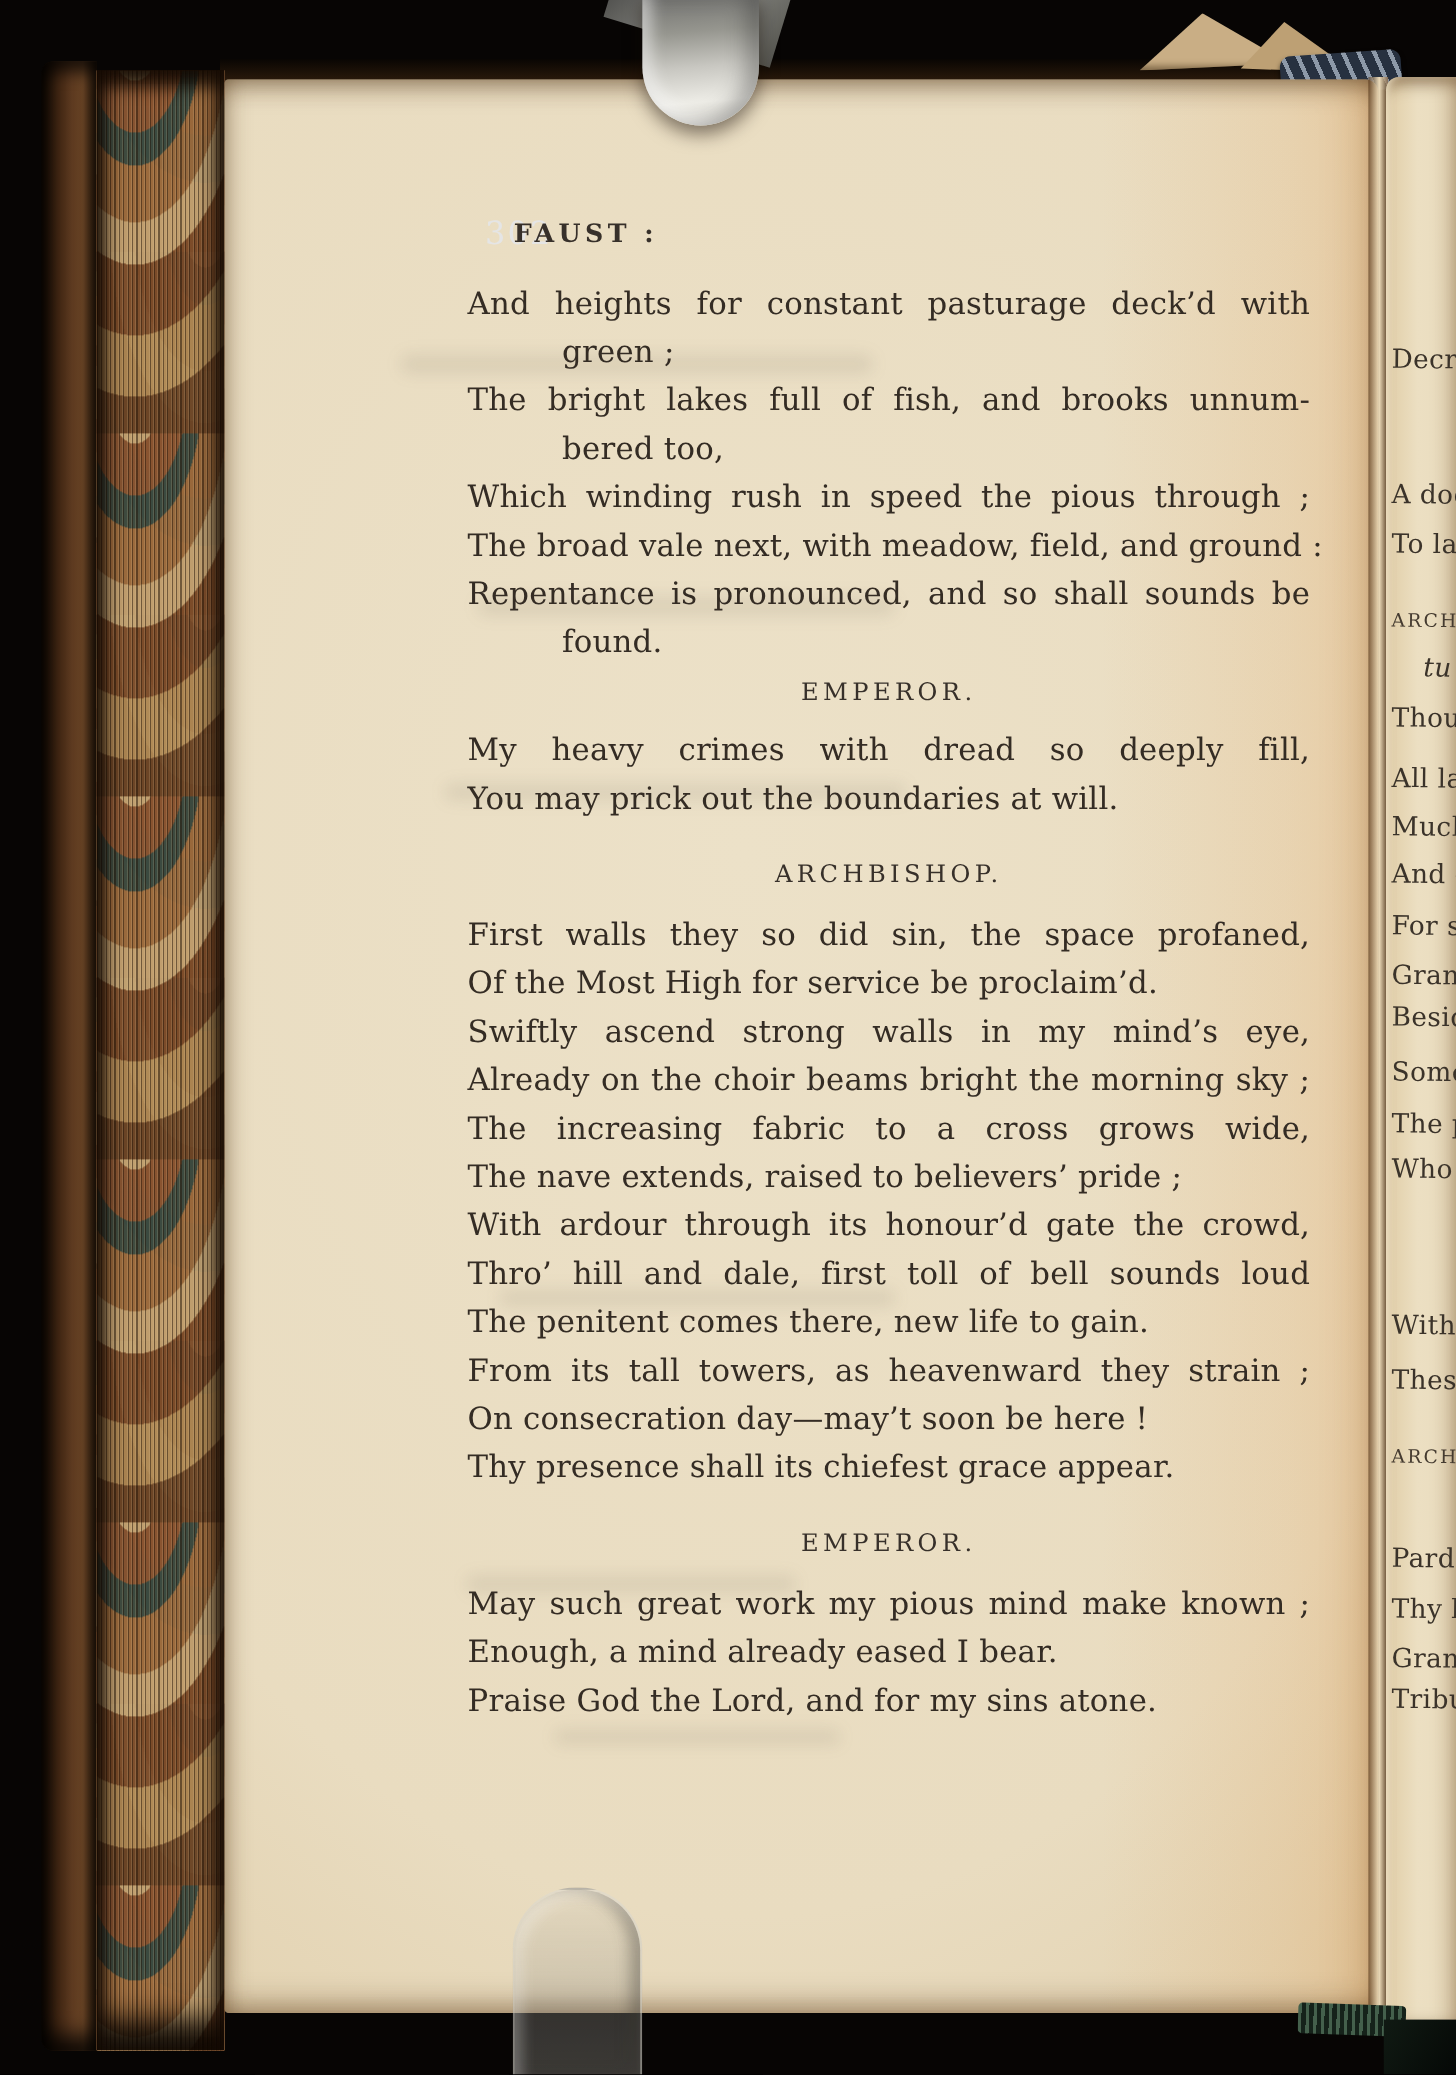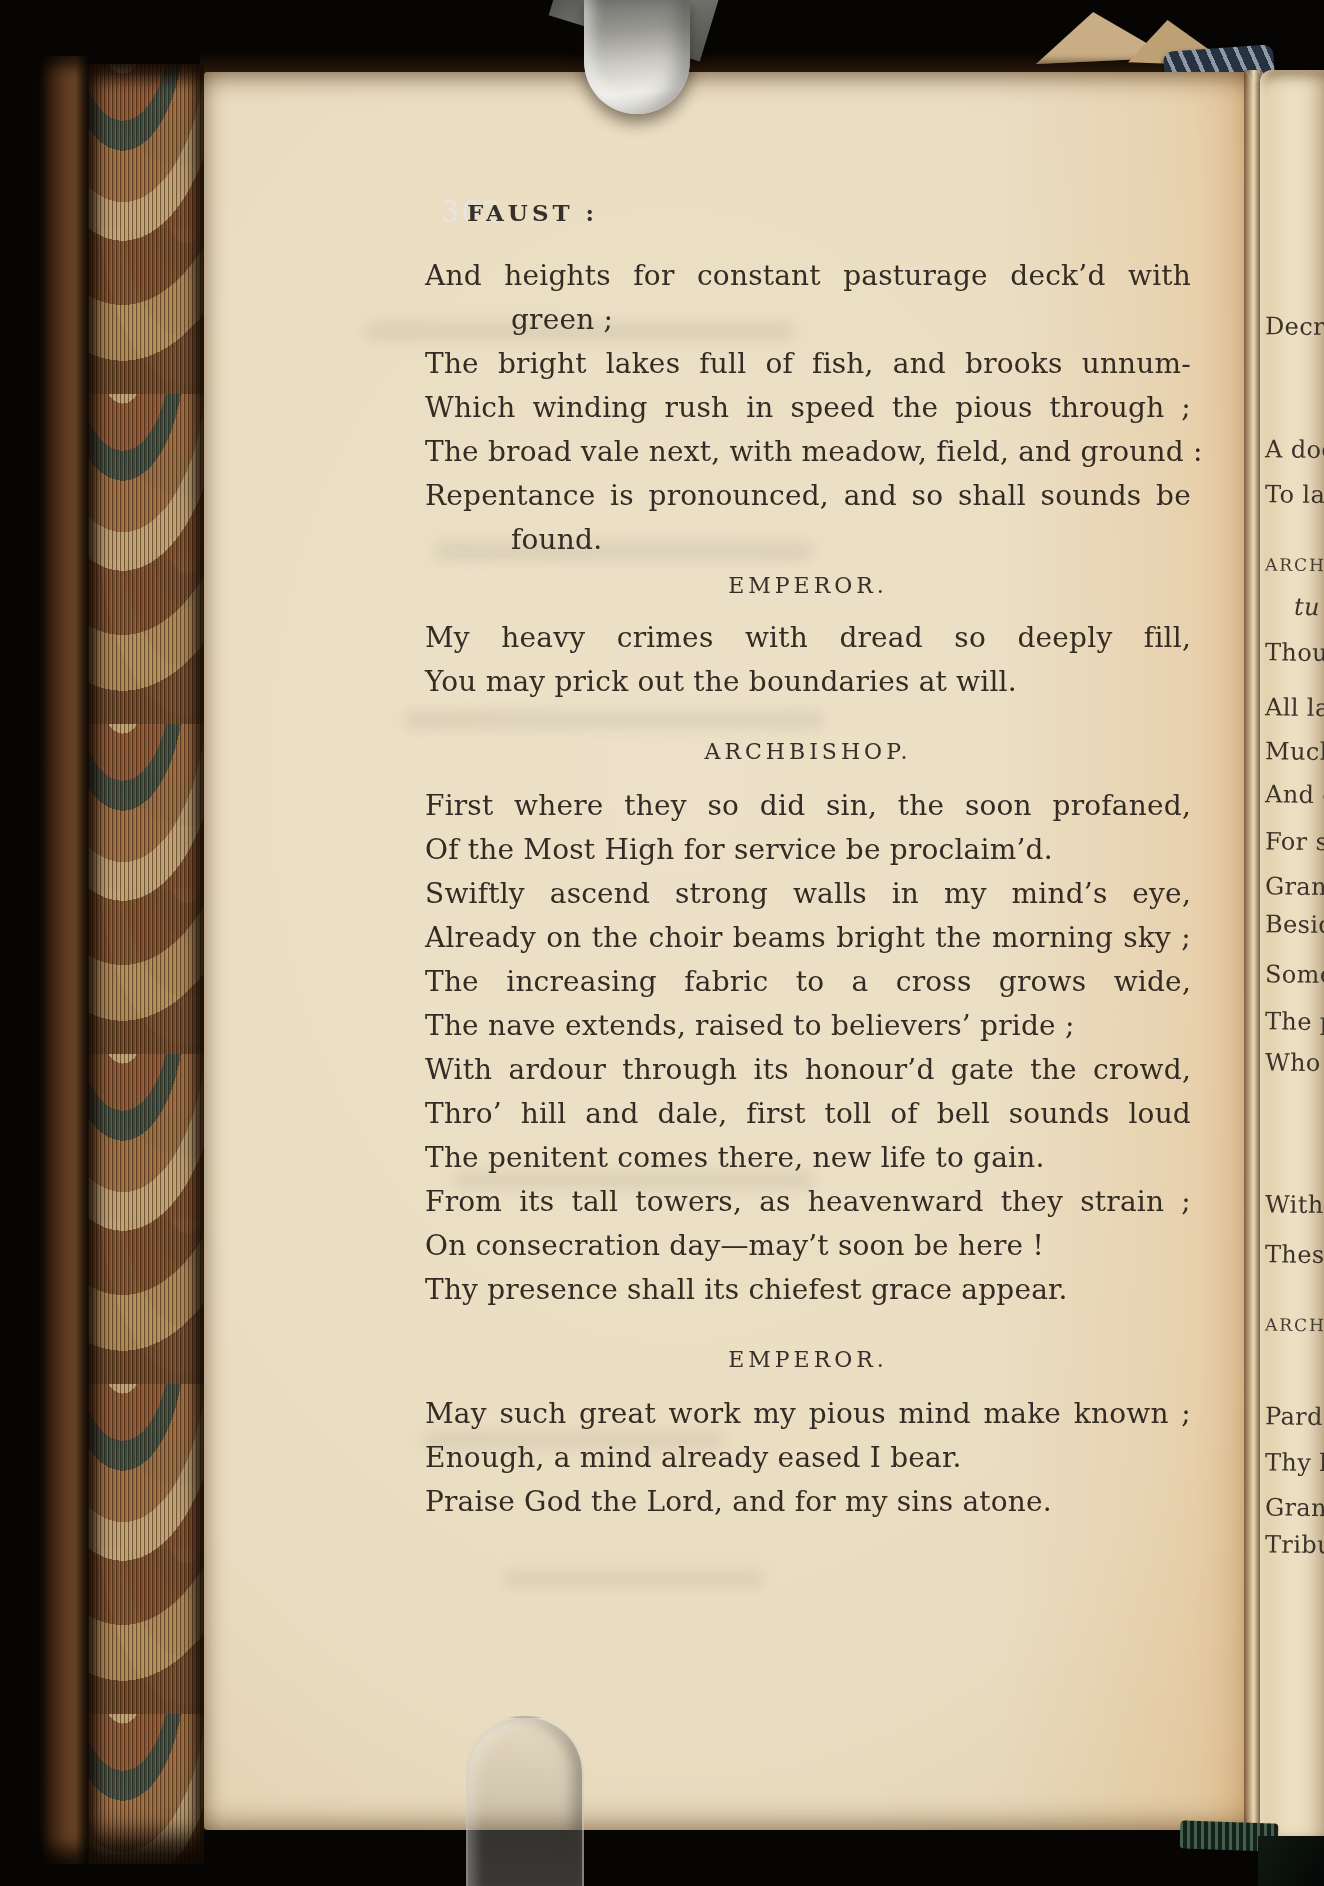--- a/index.html
+++ b/index.html
@@ -121,33 +121,34 @@
     <div class="ghost" style="left:300px;top:1500px;width:260px;height:14px;"></div>
   </div>
 
   <div class="folio">302</div>
   <div class="running">FAUST :</div>
   <div class="text-body" id="text-body">
       <div class="stanza">
         <div class="line j">And heights for constant pasturage deck’d with</div>
         <div class="line in">green ;</div>
         <div class="line j">The bright lakes full of fish, and brooks unnum-</div>
+        <div class="line in">bered too,</div>
         <div class="line j">Which winding rush in speed the pious through ;</div>
         <div class="line j">The broad vale next, with meadow, field, and ground :</div>
         <div class="line j">Repentance is pronounced, and so shall sounds be</div>
         <div class="line in">found.</div>
       </div>
       <div class="speaker sec-1">EMPEROR.</div>
       <div class="stanza">
         <div class="line j">My heavy crimes with dread so deeply fill,</div>
         <div class="line">You may prick out the boundaries at will.</div>
       </div>
       <div class="speaker sec-3">ARCHBISHOP.</div>
       <div class="stanza">
-        <div class="line j">First where they so did sin, the soon profaned,</div>
+        <div class="line j">First walls they so did sin, the space profaned,</div>
         <div class="line">Of the Most High for service be proclaim’d.</div>
         <div class="line j">Swiftly ascend strong walls in my mind’s eye,</div>
         <div class="line j">Already on the choir beams bright the morning sky ;</div>
         <div class="line j">The increasing fabric to a cross grows wide,</div>
         <div class="line">The nave extends, raised to believers’ pride ;</div>
         <div class="line j">With ardour through its honour’d gate the crowd,</div>
         <div class="line j">Thro’ hill and dale, first toll of bell sounds loud</div>
         <div class="line">The penitent comes there, new life to gain.</div>
         <div class="line j">From its tall towers, as heavenward they strain ;</div>
         <div class="line">On consecration day—may’t soon be here !</div>

